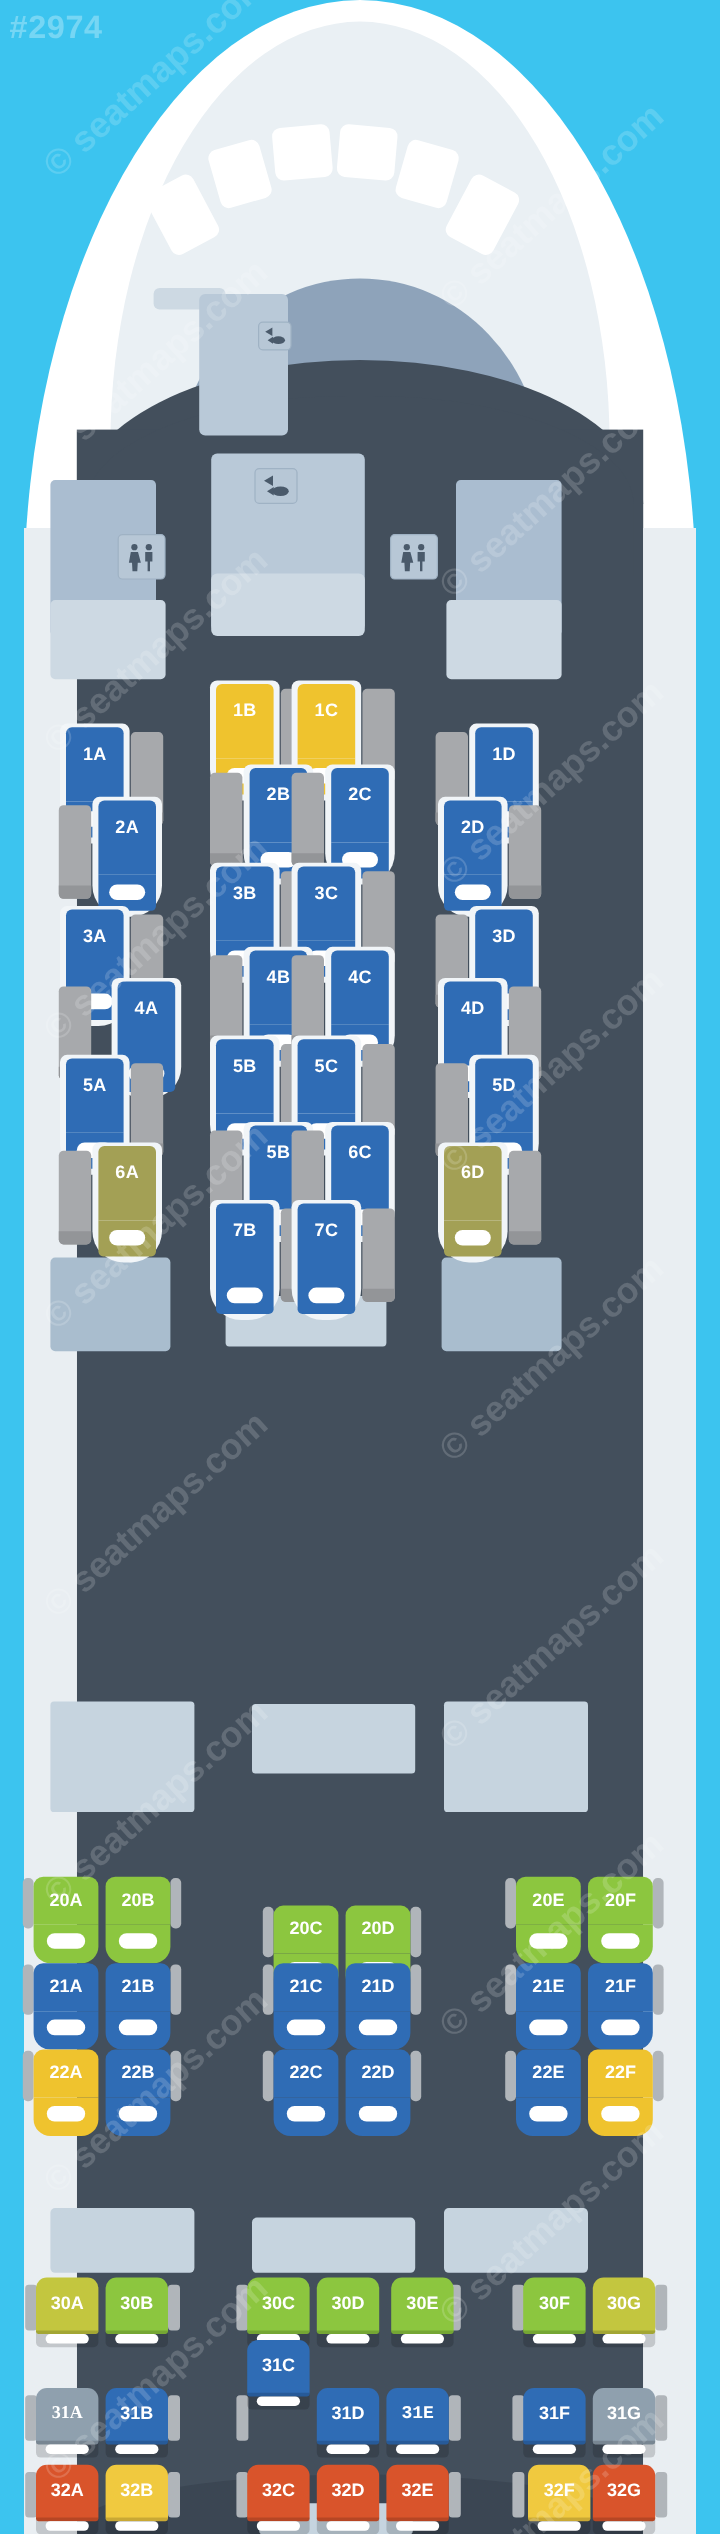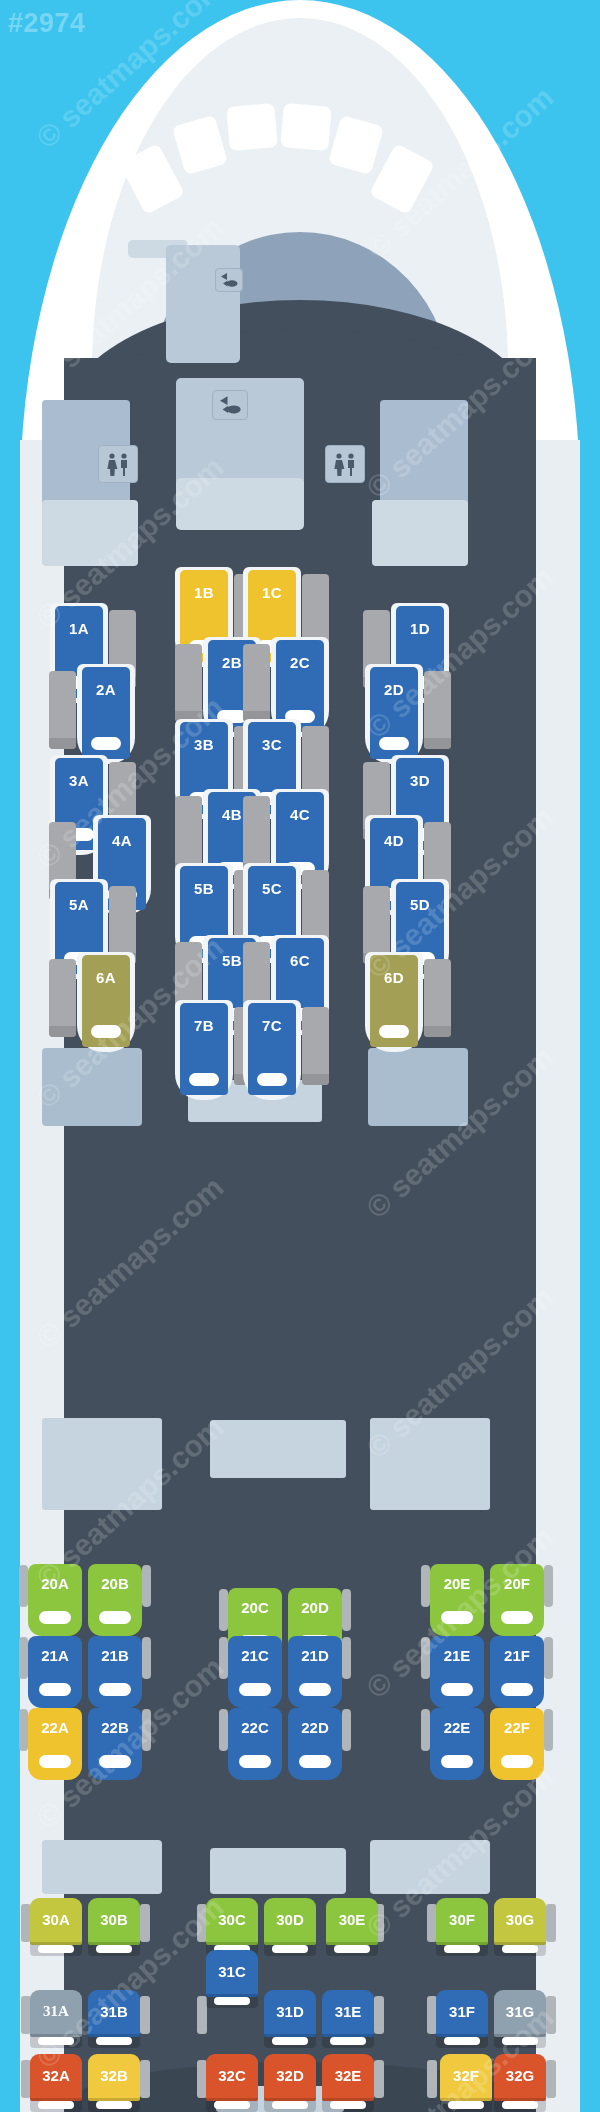--- a/index.html
+++ b/index.html
@@ -733,21 +733,21 @@
         <div class="pill"></div>
         <div class="lbl">31C</div>
       </div>
       <div class="eseat" style="left: 264px; top: 1990px;">
         <div class="back" style="background: rgb(47, 108, 181);"></div>
         <div class="base" style="background: rgba(0, 0, 0, 0.16);"></div>
         <div class="pill"></div>
         <div class="lbl">31D</div>
       </div>
       <div class="earm" style="left: 374px; top: 1996px;"></div>
-      <div class="eseat" style="left: 322px; top: 1990px;">
+      <div class="eseat" style="left: 322px; top: 1990px; font-family: Liberation Mono, monospace;">
         <div class="back" style="background: rgb(47, 108, 181);"></div>
         <div class="base" style="background: rgba(0, 0, 0, 0.16);"></div>
         <div class="pill"></div>
         <div class="lbl">31E</div>
       </div>
       <div class="earm" style="left: 427px; top: 1996px;"></div>
       <div class="eseat" style="left: 436px; top: 1990px;">
         <div class="back" style="background: rgb(47, 108, 181);"></div>
         <div class="base" style="background: rgba(0, 0, 0, 0.16);"></div>
         <div class="pill"></div>

